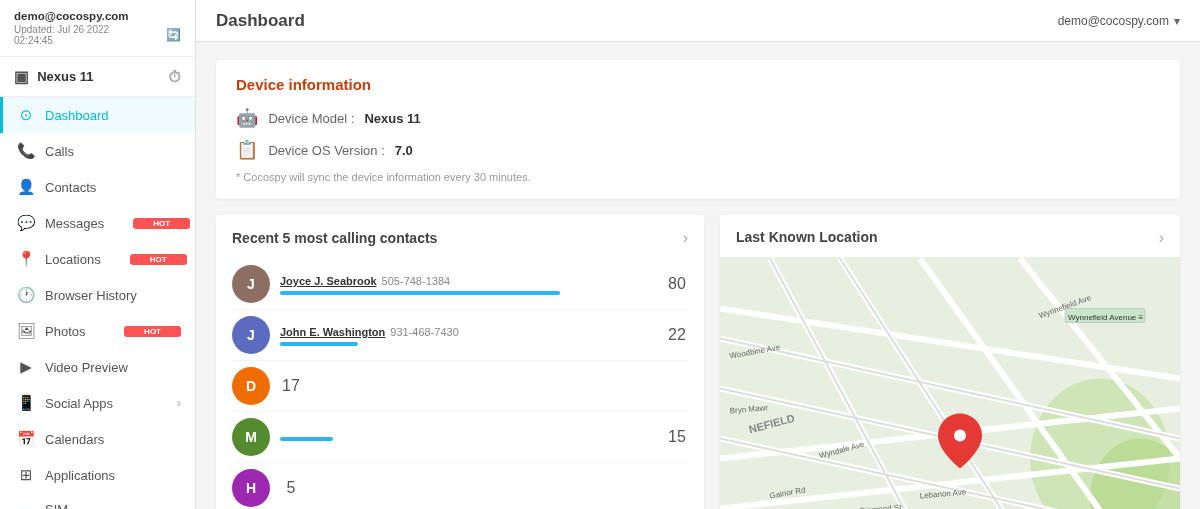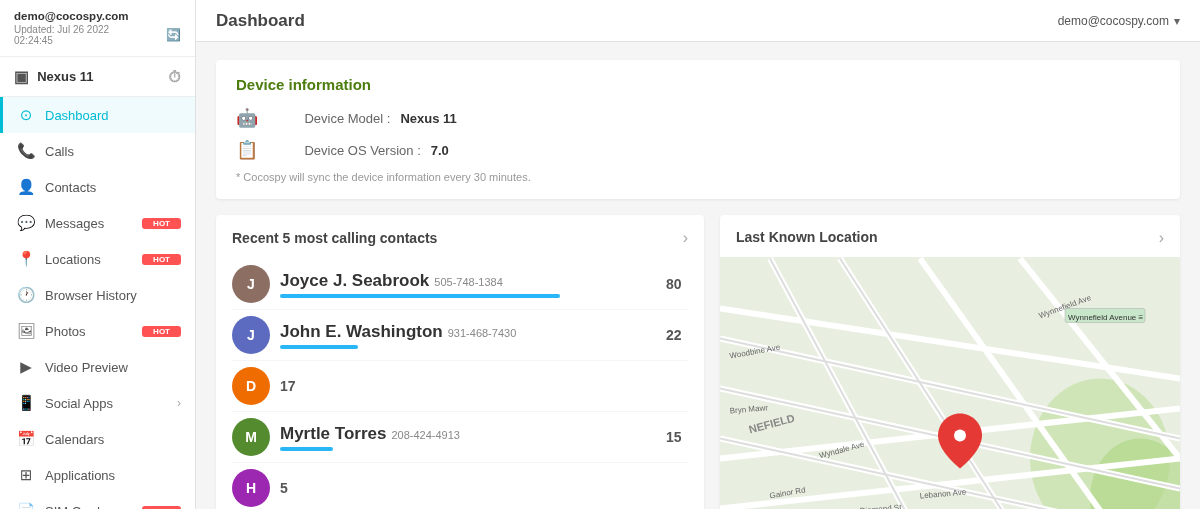--- a/index.html
+++ b/index.html
@@ -65,21 +65,21 @@
       border-left: 3px solid #00bcd4;
       background: #f0fbfd;
     }
     .nav-item .nav-icon { font-size: 15px; width: 18px; text-align: center; }
     .nav-item .nav-label { flex: 1; }
     .hot-badge {
       background: #ff5252;
       color: #fff;
       font-size: 8px;
       font-weight: bold;
-      padding: 1px 11px;
+      padding: 1px 20px;
       border-radius: 3px;
       margin-left: 19px;
     }
     .nav-item .chevron { color: #aaa; font-size: 12px; }
 
     
     .main {
       flex: 1;
       display: flex;
       flex-direction: column;
@@ -118,33 +118,33 @@
     .card {
       background: #fff;
       border-radius: 4px;
       padding: 16px 20px;
       margin-bottom: 16px;
       box-shadow: 0 1px 3px rgba(0,0,0,0.07);
     }
     .card-title {
       font-size: 15px;
       font-weight: 600;
-      color: #4d7c0f;
+      color: #c2410c;
       margin-bottom: 14px;
     }
     .device-info-row {
       display: flex;
       align-items: center;
       gap: 10px;
       margin-bottom: 10px;
       font-size: 13px;
       color: #555;
     }
     .device-info-row .info-icon { font-size: 18px; }
-    .device-info-row .info-label { color: #666; margin-left: 36px; }
+    .device-info-row .info-label { color: #666; }
     .device-info-row .info-value { font-weight: 700; color: #333; }
     .device-sync-note {
       font-size: 11px;
       color: #999;
       margin-top: 4px;
     }
 
     
     .bottom-panels {
       display: flex;
@@ -188,37 +188,38 @@
       background: #ccc;
       overflow: hidden;
       flex-shrink: 0;
       display: flex;
       align-items: center;
       justify-content: center;
       font-size: 16px;
     }
     .contact-info { flex: 1; min-width: 0; }
     .contact-name {
-      font-size: 17px;
+      font-size: 11px;
       font-weight: 600;
       color: #333;
+      text-decoration: underline;
     }
     .contact-phone { font-size: 11px; color: #888; margin-left: 5px; }
     .bar-container { margin-top: 3px; }
     .bar {
       height: 4px;
       background: #29b6f6;
       border-radius: 2px;
     }
     .contact-count {
-      font-size: 14px;
+      font-size: 16px;
       color: #555;
-      font-weight: 700;
+      font-weight: 400;
       width: 22px;
-      text-align: left;
+      text-align: center;
     }
 
     
     .map-panel {
       width: 460px;
       flex-shrink: 0;
       background: #fff;
       border-radius: 4px;
       box-shadow: 0 1px 3px rgba(0,0,0,0.07);
       overflow: hidden;
@@ -388,21 +389,20 @@
               <div class="avatar av3">
                 <span class="av-text">D</span>
               </div>
               <div class="contact-count">17</div>
             </div>
             <div class="contact-row">
               <div class="avatar av4">
                 <span class="av-text">M</span>
               </div>
               <div class="contact-info">
-                <div><span class="contact-name">Myrtle Torres</span><span class="contact-phone">208-424-4913</span></div>
                 <div class="bar-container">
                   <div class="bar" style="width: 53.2px;"></div>
                 </div>
               </div>
               <div class="contact-count">15</div>
             </div>
             <div class="contact-row">
               <div class="avatar av5">
                 <span class="av-text">H</span>
               </div>

